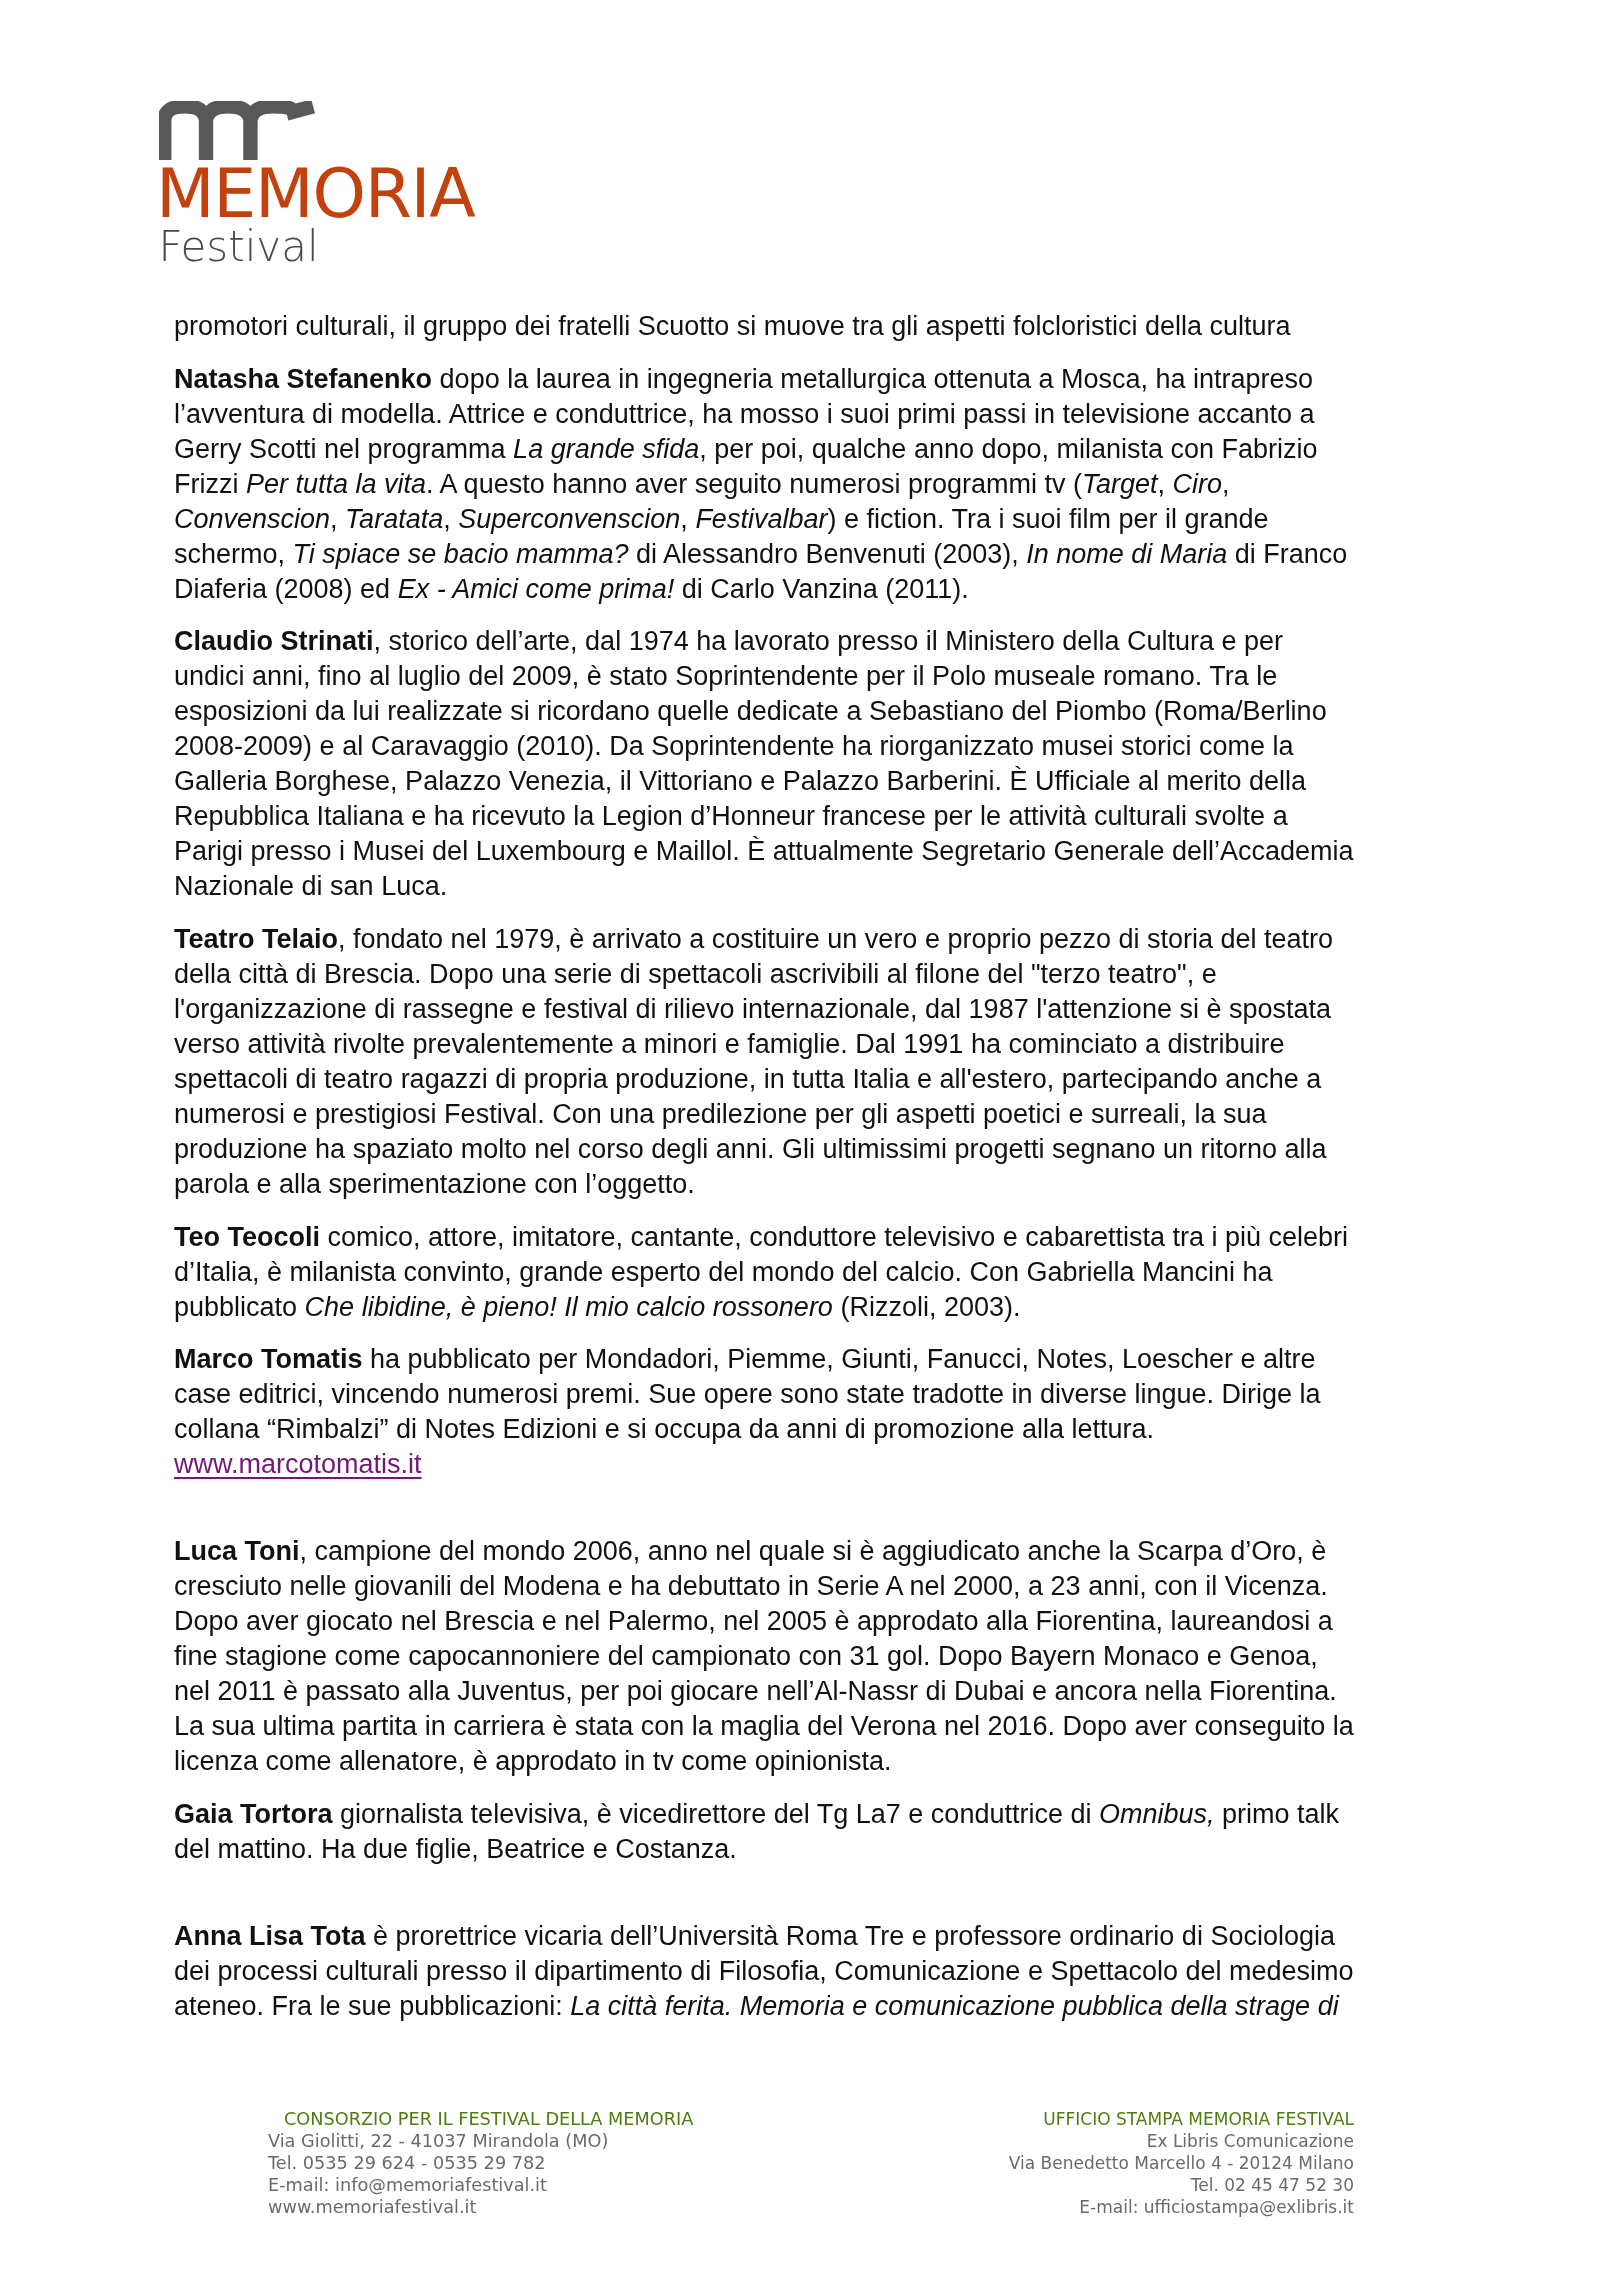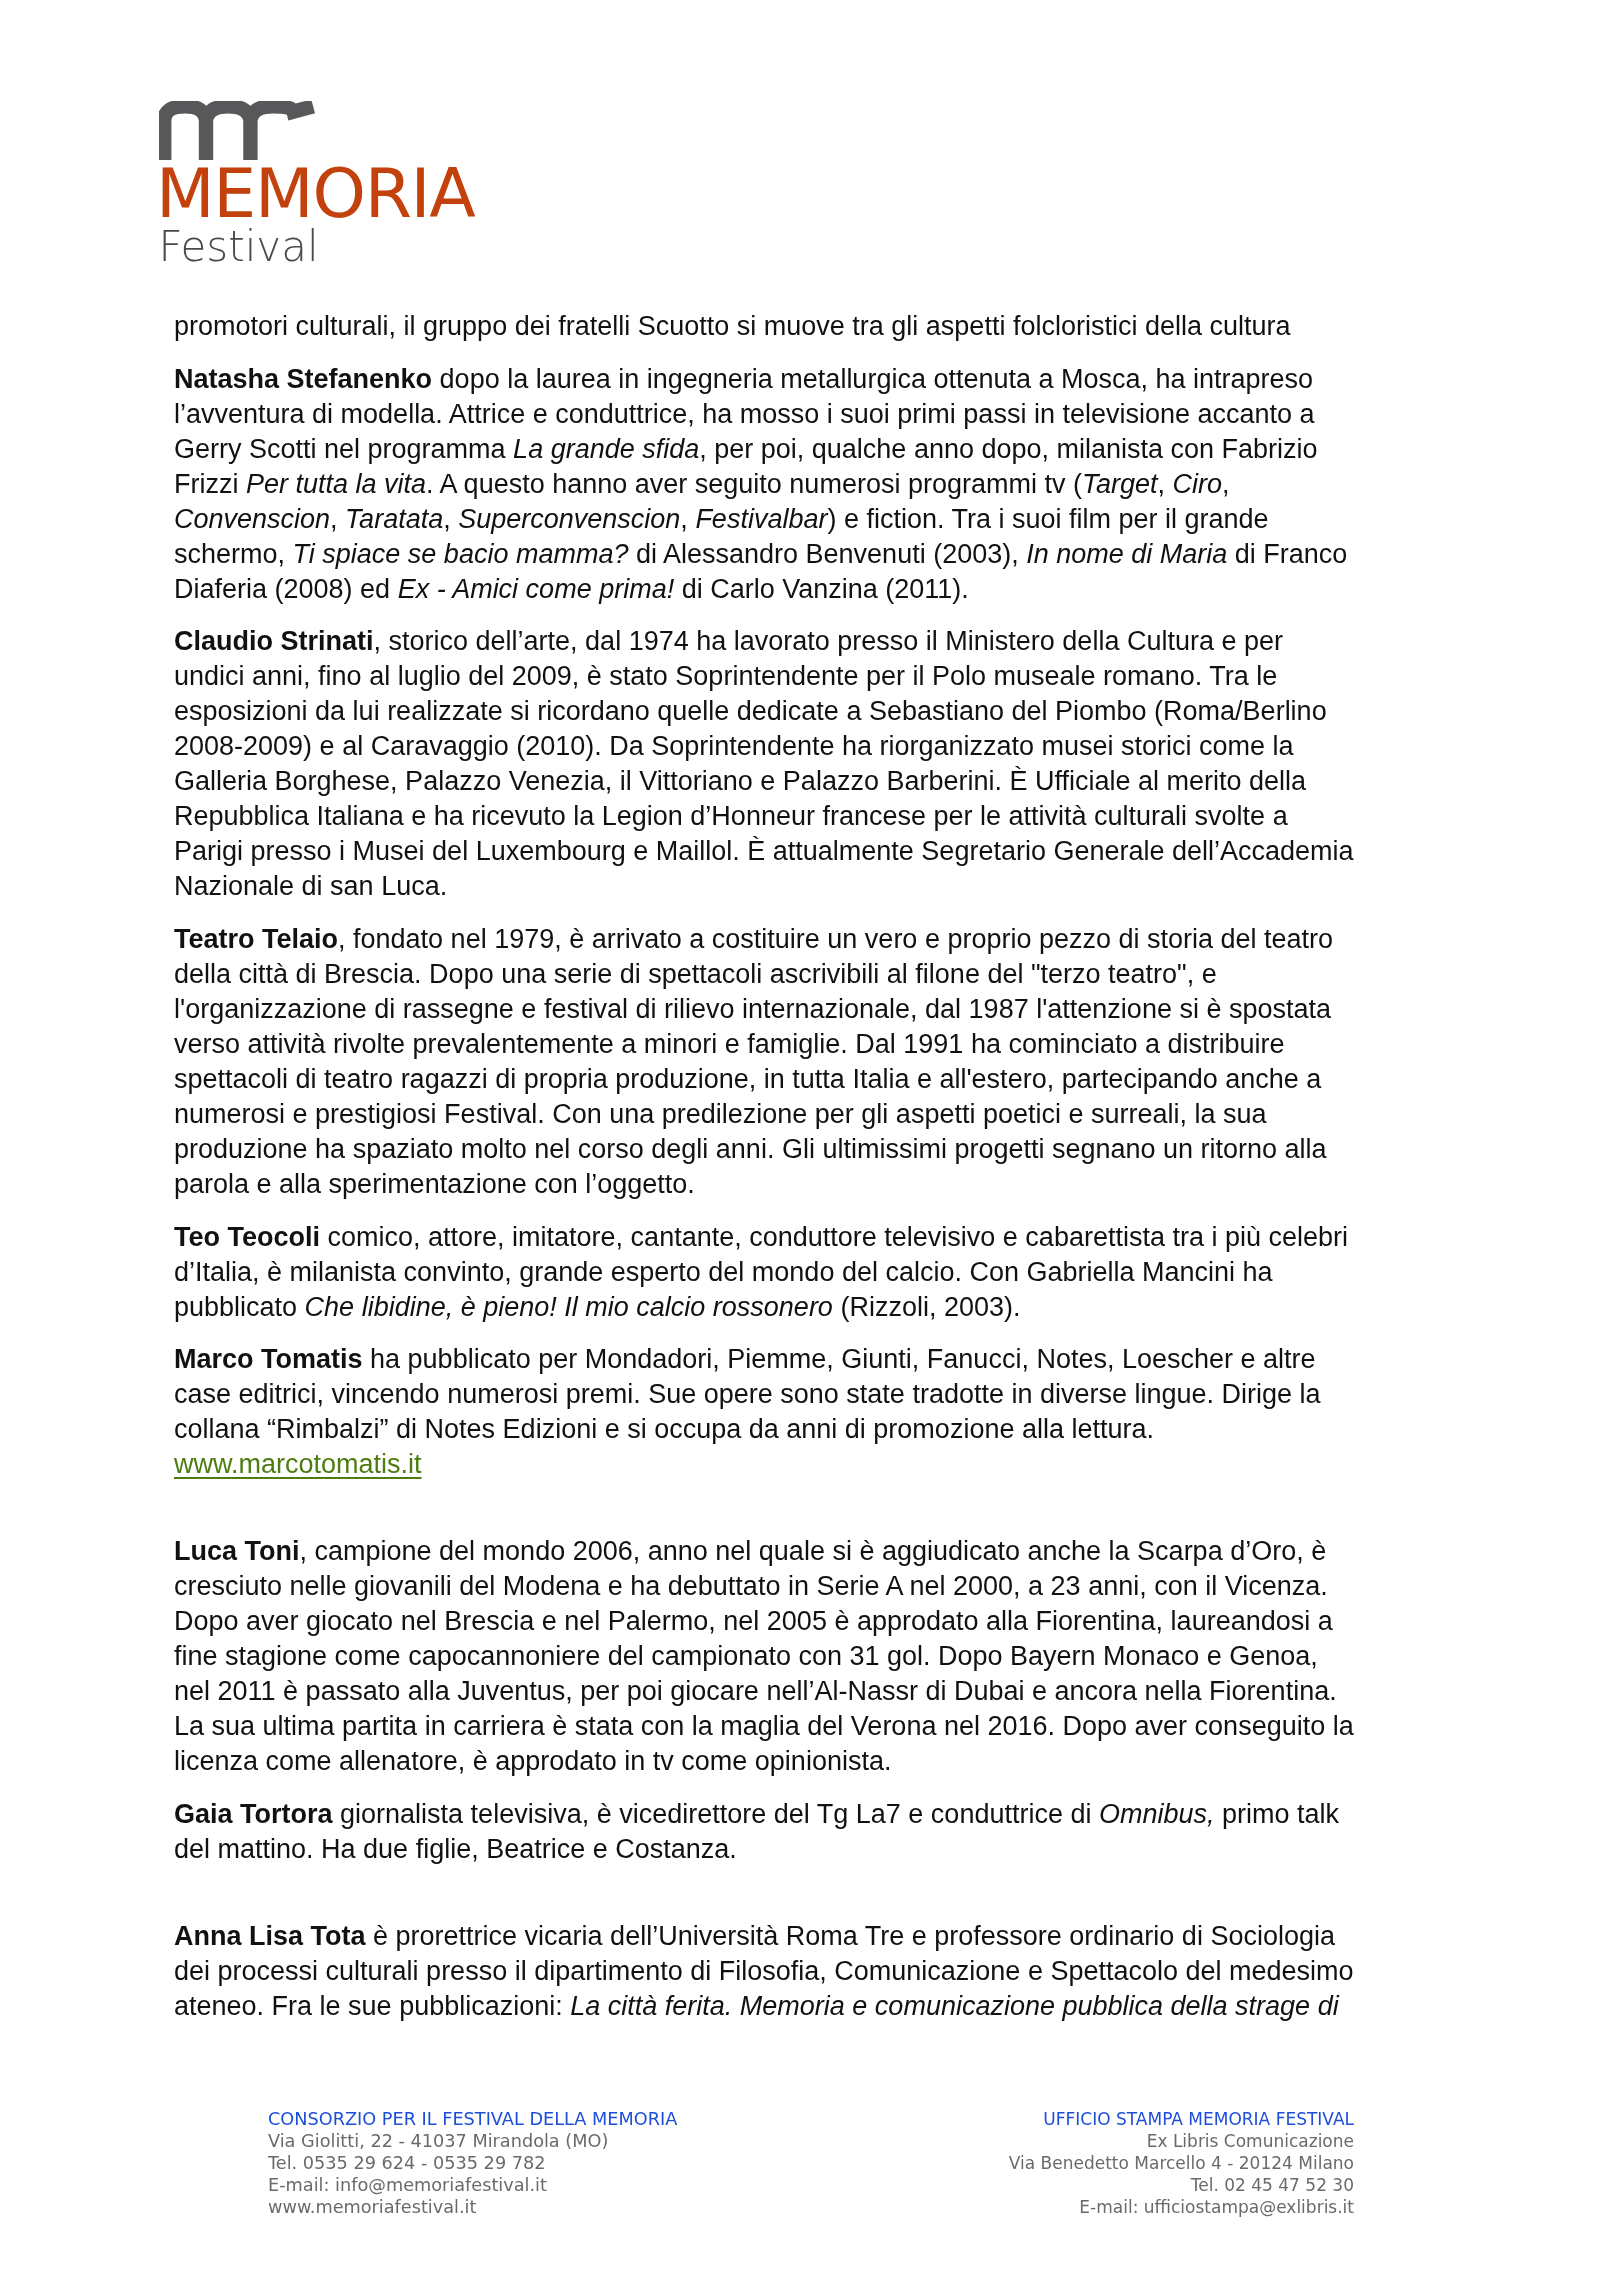--- a/index.html
+++ b/index.html
@@ -11,26 +11,26 @@
                font-size: 68px; letter-spacing: -1.3px; color: #c2410c; font-weight: 400; line-height: 1; }
   .logo-sub { position: absolute; left: 2.6px; top: 128px; font-family: "DejaVu Sans", sans-serif;
               font-size: 42px; color: #4a4a4c; line-height: 1; font-weight: 300; }
   .content { position: absolute; left: 174px; top: 309px; width: 1335px;
              font-size: 27px; line-height: 35px; }
   .para { margin: 0 0 17.7px 0; }
   .para.gap-extra { margin-bottom: 52px; }
   .line { display: block; white-space: nowrap; }
   b { font-weight: 700; }
   i { font-style: italic; }
-  a.link { color: #4d7c0f; text-decoration: underline; text-underline-offset: 3.9px; }
+  a.link { color: #701a75; text-decoration: underline; text-underline-offset: 3.9px; }
   .footer-left { position: absolute; left: 268px; top: 2108px; font-family: "DejaVu Sans", sans-serif;
                  font-size: 17.7px; line-height: 22px; color: #6a6a6a; }
   .footer-right { position: absolute; right: 268px; top: 2108px; text-align: right;
                   font-family: "DejaVu Sans", sans-serif; font-size: 17px; line-height: 22px; color: #6a6a6a; }
-  .footer-head { color: #1d4ed8; }
+  .footer-head { color: #4d7c0f; margin-left: 16px; }
 </style>
 </head>
 <body>
 
 <div class="logo">
   <svg class="logo-mark" width="160" height="59" viewBox="0 0 245 90">
     <path d="M8 90 V30 Q8 8 40 8 Q70 8 72 30 V90 M72 30 Q74 8 106 8 Q138 8 140 30 V90 M140 30 Q142 8 174 8 Q204 8 206 16 L236 8" fill="none" stroke="#58585a" stroke-width="22" stroke-linecap="butt"></path>
   </svg>
   <div class="logo-word">MEMORIA</div>
   <div class="logo-sub">Festival</div>

